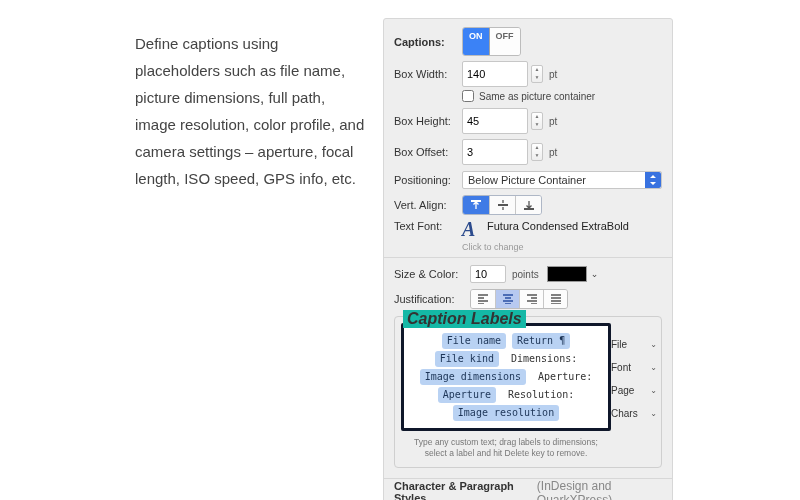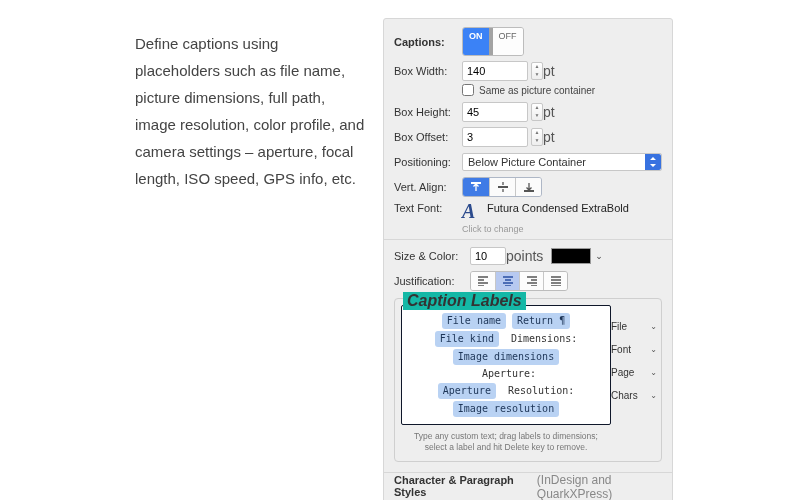--- a/index.html
+++ b/index.html
@@ -53,28 +53,28 @@
     height: 29px;
   }
   .seg {
     font-size: 9px;
     padding: 1px 6px;
     background: #fdfdfd;
     color: #666;
     line-height: 14px;
   }
   .seg.on { background: #3b82f6; color: #fff; font-weight: 600; }
-  .seg + .seg { border-left: 4px solid #a3a3a3; }
+  .seg + .seg { border-left: 1px solid #a3a3a3; font-weight: bold; }
   .numfield {
     display: flex;
     align-items: center;
   }
   .numfield input {
     width: 66px;
-    height: 20px;
+    height: 26px;
     border: 1px solid #c7c7c7;
     border-radius: 2px;
     font-size: 11px;
     padding: 0 4px;
     background: #fff;
   }
   .stepper {
     width: 12px;
     height: 18px;
     margin-left: 3px;
@@ -85,21 +85,21 @@
     overflow: hidden;
     background: linear-gradient(#fff,#eee);
   }
   .stepper div {
     flex: 1;
     font-size: 5px;
     line-height: 7px;
     text-align: center;
     color: #777;
   }
-  .unit { font-size: 14px; color: #555; }
+  .unit { margin-left: 6px; font-size: 10px; color: #555; }
   .chk {
     display: flex;
     align-items: center;
     margin-left: 68px;
     margin-top: -2px;
     margin-bottom: 6px;
     font-size: 10px;
     color: #444;
   }
   .chk input { margin-right: 5px; width: 12px; height: 12px; }
@@ -197,24 +197,24 @@
     top: -7px; left: 8px;
     background: #14b8a6;
     padding: 0 4px;
     font-size: 16px;
     font-weight: 600;
     color: #333;
     font-style: italic;
   }
   .labels-edit {
     background: #fff;
-    border: 1px solid #0f172a;
+    border: 3px solid #0f172a;
     border-radius: 2px;
     min-height: 90px;
-    padding: 6px 20px;
+    padding: 6px 4px;
     font-family: Menlo, Monaco, monospace;
     font-size: 10px;
     text-align: center;
     line-height: 1.6;
     width: 210px;
   }
   .placeholder-chip {
     background: #b9d2f3;
     border-radius: 3px;
     padding: 0px 5px;

